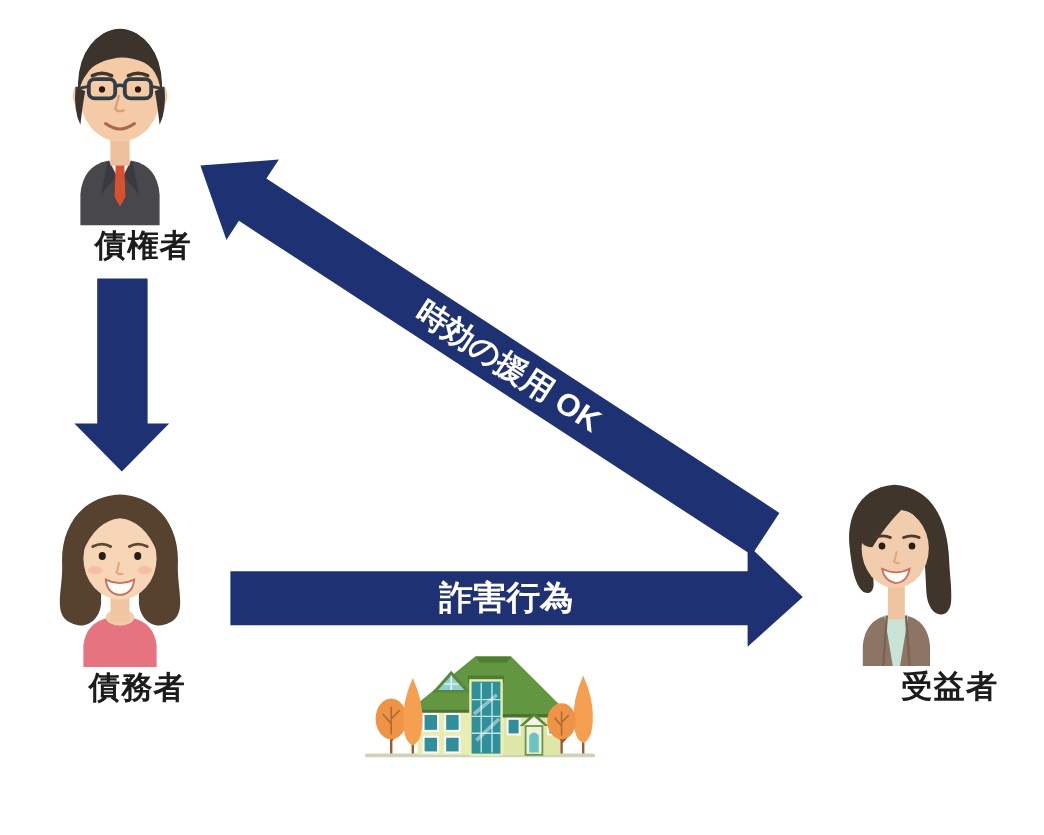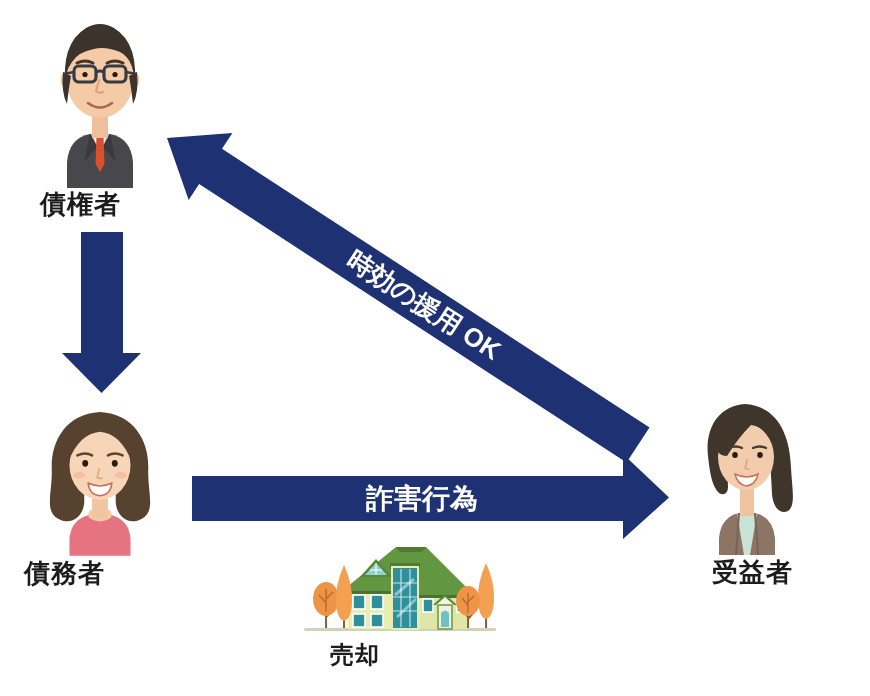--- a/index.html
+++ b/index.html
@@ -2,21 +2,21 @@
 <html style="--color-navy: #1e3173; --color-label: #1c1c1c; --color-arrow_text: #ffffff;"><head>
 <meta charset="utf-8">
 <style>
   html,body{margin:0;padding:0;background:#fff;}
   #stage{
     position:relative;width:870px;height:696px;background:#fff;overflow:hidden;
     font-family:"Liberation Sans","DejaVu Sans",sans-serif;
   }
   .abs{position:absolute;}
   .node-label{
-    position:absolute;text-align:left;font-weight:600;font-size:26px;
+    position:absolute;text-align:right;font-weight:600;font-size:26px;
     color:var(--color-label,#1c1c1c);letter-spacing:1px;line-height:1.1;
   }
   .sale-label{font-size:24px;font-weight:700;}
   #arrow-layer{position:absolute;left:0;top:0;width:870px;height:696px;}
   .arrow-shape{fill:var(--color-navy,#1e3173);}
   .arrow-label-text{
     fill:var(--color-arrow_text,#ffffff);
     font-family:"Liberation Sans","DejaVu Sans",sans-serif;
     font-weight:700;
   }
@@ -95,21 +95,21 @@
       <path d="M73,48 Q80,44 88,48" stroke="#5d4632" stroke-width="2.5" fill="none" stroke-linecap="round"></path>
       <ellipse cx="50" cy="56" rx="3" ry="3.4" fill="#2b1d12"></ellipse>
       <ellipse cx="80" cy="56" rx="3" ry="3.4" fill="#2b1d12"></ellipse>
 
       <ellipse cx="44" cy="68" rx="6" ry="3.5" fill="#f6b69c" opacity="0.75"></ellipse>
       <ellipse cx="86" cy="68" rx="6" ry="3.5" fill="#f6b69c" opacity="0.75"></ellipse>
       <path d="M64,62 Q63,68 62,70 Q64,72 67,71" stroke="#e0a87f" stroke-width="1.8" fill="none" stroke-linecap="round"></path>
       <path d="M53,76 Q65,82 77,76 Q76,88 65,89 Q54,88 53,76 Z" fill="#fffdf8" stroke="#c96f5e" stroke-width="1.6"></path>
     </svg>
   </div>
-  <div class="node-label" style="left:24px;top:559px;width:120px;">債務者</div>
+  <div class="node-label" style="left:35px;top:559px;width:120px;">債務者</div>
 
   <div class="abs" style="left:693px;top:400px;width:100px;height:155px;">
     <svg viewBox="0 0 100 155" width="100" height="155">
 
       <path d="M52,4 C24,6 12,30 15,56 C17,74 19,86 26,93 C31,96 35,93 35,87 L34,58 Q35,26 55,24 Q77,26 77,56 L79,94 C80,108 88,115 95,111 C103,106 99,88 98,68 C97,34 84,6 52,4 Z" fill="#3f352b"></path>
 
       <path d="M26,155 L26,138 Q28,117 46,113 L62,113 Q80,117 82,138 L82,155 Z" fill="#8d7566"></path>
       <polygon points="44,113 64,113 57,155 51,155" fill="#c9e4d6"></polygon>
       <path d="M46,113 L43,155" stroke="#7a6354" stroke-width="2"></path>
       <path d="M62,113 L65,155" stroke="#7a6354" stroke-width="2"></path>
@@ -178,15 +178,14 @@
         <path d="M44,91 L44,80" stroke="#9c5a2e" stroke-width="2"></path>
         <path d="M44,28 Q53,48 52,66 Q51,82 44,84 Q37,82 36,66 Q35,48 44,28 Z" fill="#f5a050"></path>
         <path d="M186,91 L186,78" stroke="#9c5a2e" stroke-width="2"></path>
         <path d="M186,26 Q195,46 194,64 Q193,80 186,82 Q179,80 178,64 Q177,46 186,26 Z" fill="#f5a050"></path>
         <path d="M168,91 L168,72 M168,80 L162,72 M168,82 L174,75" stroke="#9c5a2e" stroke-width="2" fill="none"></path>
         <ellipse cx="168" cy="64" rx="12" ry="15" fill="#ef9446"></ellipse>
         <path d="M168,76 L168,56 M168,68 L162,61 M168,65 L174,59" stroke="#b46a33" stroke-width="1.4" fill="none"></path>
       </g>
     </svg>
   </div>
-  <div class="node-label sale-label" style="left:330px;top:642px;width:160px;">売却</div>
 
 </div>
 
 </body></html>

